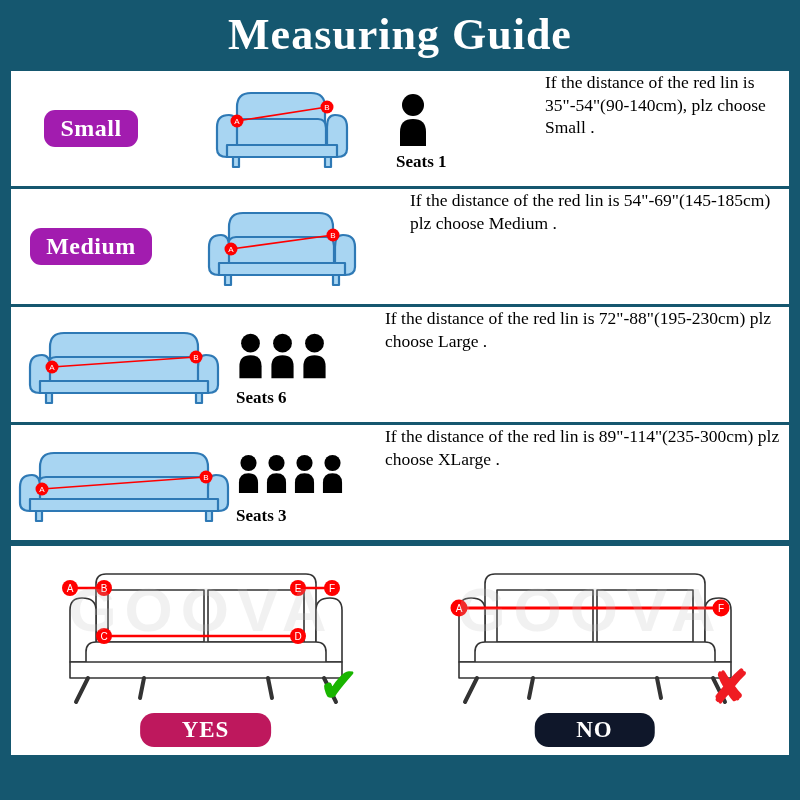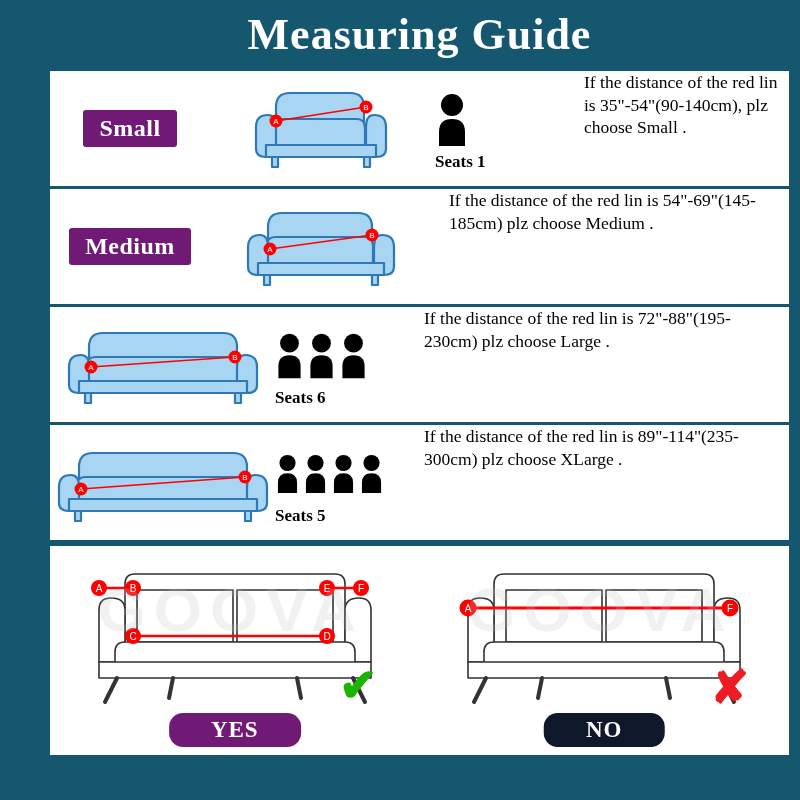--- a/index.html
+++ b/index.html
@@ -12,21 +12,20 @@
     background: #15576f;
     font-family: "Liberation Serif", serif;
     overflow: hidden;
   }
   .page {
     position: relative;
     width: 800px;
     height: 800px;
     background: #15576f;
     box-sizing: border-box;
-    padding-left: 39px;
   }
   .title {
     text-align: center;
     color: #ffffff;
     font-family: "Liberation Serif", serif;
     font-weight: bold;
     font-size: 44px;
     letter-spacing: 1px;
     padding: 12px 0 10px 0;
     line-height: 1.05;
@@ -48,27 +47,27 @@
   .row:last-child { border-bottom: none; }
 
   .cell-size {
     width: 160px;
     display: flex;
     align-items: center;
     justify-content: center;
     flex: none;
   }
   .size-badge {
-    background: #701a75;
+    background: #a21caf;
     color: #ffffff;
     font-family: "Liberation Serif", serif;
     font-weight: bold;
     font-size: 24px;
     padding: 5px 16px;
-    border-radius: 3px;
+    border-radius: 11px;
     letter-spacing: 0.5px;
     white-space: nowrap;
   }
   .cell-sofa {
     width: 225px;
     flex: none;
     display: flex;
     align-items: center;
     justify-content: center;
   }
@@ -140,21 +139,21 @@
     left: 50%;
     transform: translateX(-50%);
     color: #fff;
     font-family: "Liberation Serif", serif;
     font-weight: bold;
     font-size: 23px;
     padding: 4px 42px;
     border-radius: 14px;
     letter-spacing: 1px;
   }
-  .verdict.yes { background: #701a75; }
+  .verdict.yes { background: #be185d; }
   .verdict.no  { background: #0f172a; }
 
   .mark {
     position: absolute;
     font-size: 46px;
     font-weight: bold;
     line-height: 1;
   }
   .mark.check { color: #19b500; right: 42px; bottom: 46px; }
   .mark.cross { color: #ef1b22; right: 40px; bottom: 44px; }
@@ -337,21 +336,21 @@
                 <path d="M17 27 q-13 0-13 13 v14 h26 v-14 q0-13-13-13z" fill="#000"></path>
               </svg>
           </span>
           <span>
           <svg width="25" height="56" viewBox="0 0 34 56">
                 <circle cx="17" cy="13" r="11" fill="#000"></circle>
                 <path d="M17 27 q-13 0-13 13 v14 h26 v-14 q0-13-13-13z" fill="#000"></path>
               </svg>
           </span>
         </div>
-        <div class="seats-label">Seats 5</div>
+        <div class="seats-label">Seats 3</div>
       </div>
       <div class="cell-desc">
         <div class="desc-text">If the distance of the red lin is 89"-114"(235-300cm) plz choose XLarge .</div>
       </div>
     </div>
 
     <div class="row bottom" style="height:212px; border-top:3px solid #15576f; border-bottom:none;">
 
       <div class="bottom-half">
         <div class="watermark">GOOVA</div>

